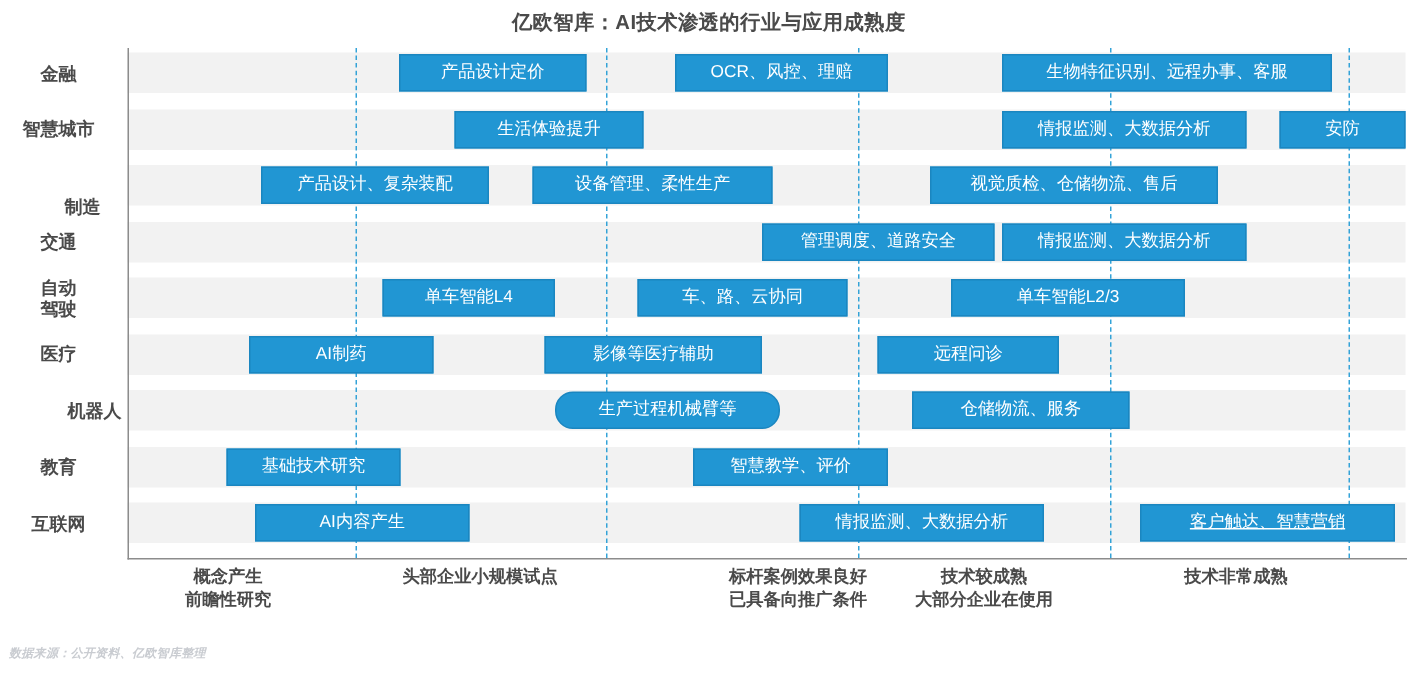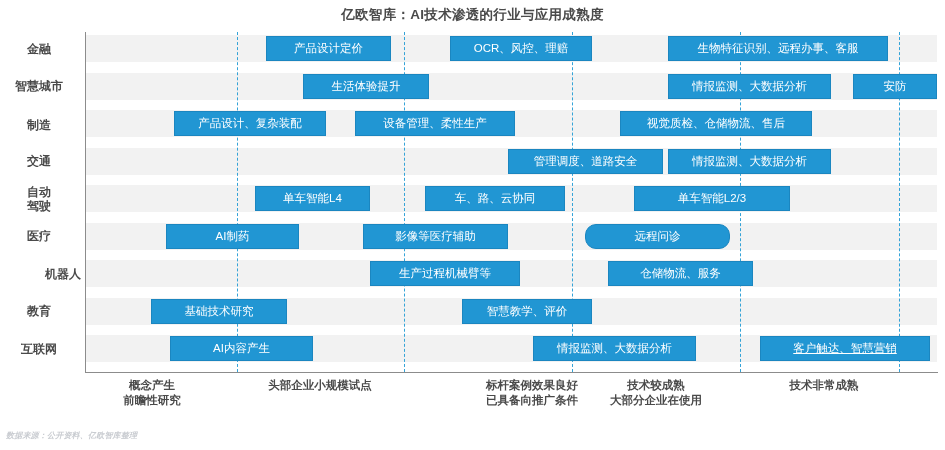--- a/index.html
+++ b/index.html
@@ -91,43 +91,43 @@
       <div class="bar" style="left: 583px; width: 163px; top: 41.5px;">情报监测、大数据分析</div>
       <div class="bar" style="left: 768px; width: 84px; top: 41.5px;">安防</div>
       <div class="bar" style="left: 89px; width: 152px; top: 79px;">产品设计、复杂装配</div>
       <div class="bar" style="left: 270px; width: 160px; top: 79px;">设备管理、柔性生产</div>
       <div class="bar" style="left: 535px; width: 192px; top: 79px;">视觉质检、仓储物流、售后</div>
       <div class="bar" style="left: 423px; width: 155px; top: 116.5px;">管理调度、道路安全</div>
       <div class="bar" style="left: 583px; width: 163px; top: 116.5px;">情报监测、大数据分析</div>
       <div class="bar" style="left: 170px; width: 115px; top: 154px;">单车智能L4</div>
       <div class="bar" style="left: 340px; width: 140px; top: 154px;">车、路、云协同</div>
       <div class="bar" style="left: 549px; width: 156px; top: 154px;">单车智能L2/3</div>
-      <div class="bar" style="left: 81px; width: 133px; top: 191.5px;">AI制药</div>
+      <div class="bar" style="left: 81px; width: 123px; top: 191.5px;">AI制药</div>
       <div class="bar" style="left: 278px; width: 145px; top: 191.5px;">影像等医疗辅助</div>
-      <div class="bar" style="left: 500px; width: 145px; top: 191.5px; border-radius: 11px;">远程问诊</div>
-      <div class="bar" style="left: 285px; width: 150px; top: 229px;">生产过程机械臂等</div>
+      <div class="bar" style="left: 500px; width: 121px; top: 191.5px;">远程问诊</div>
+      <div class="bar" style="left: 285px; width: 150px; top: 229px; border-radius: 12px;">生产过程机械臂等</div>
       <div class="bar" style="left: 523px; width: 145px; top: 229px;">仓储物流、服务</div>
-      <div class="bar" style="left: 66px; width: 136px; top: 266.5px;">基础技术研究</div>
+      <div class="bar" style="left: 66px; width: 116px; top: 266.5px;">基础技术研究</div>
       <div class="bar" style="left: 377px; width: 130px; top: 266.5px;">智慧教学、评价</div>
       <div class="bar" style="left: 85px; width: 143px; top: 304px;">AI内容产生</div>
       <div class="bar" style="left: 448px; width: 163px; top: 304px;">情报监测、大数据分析</div>
       <div class="bar" style="left: 675px; width: 170px; top: 304px; text-decoration: underline;">客户触达、智慧营销</div>
     </div>
 
   <div class="axis-left"></div>
   <div class="axis-bottom"></div>
 
   <div id="y-labels">
       <div class="ylabel" style="top: 41.5px;">
         <div>金融</div>
       </div>
       <div class="ylabel" style="top: 79px;">
         <div>智慧城市</div>
       </div>
-      <div class="ylabel" style="top: 118px;">
+      <div class="ylabel" style="top: 131px; padding-left: 16px;">
         <div>制造</div>
       </div>
       <div class="ylabel" style="top: 154px;">
         <div>交通</div>
       </div>
       <div class="ylabel" style="top: 184.5px;">
         <div>自动</div>
         <div>驾驶</div>
       </div>
       <div class="ylabel" style="top: 229px;">

